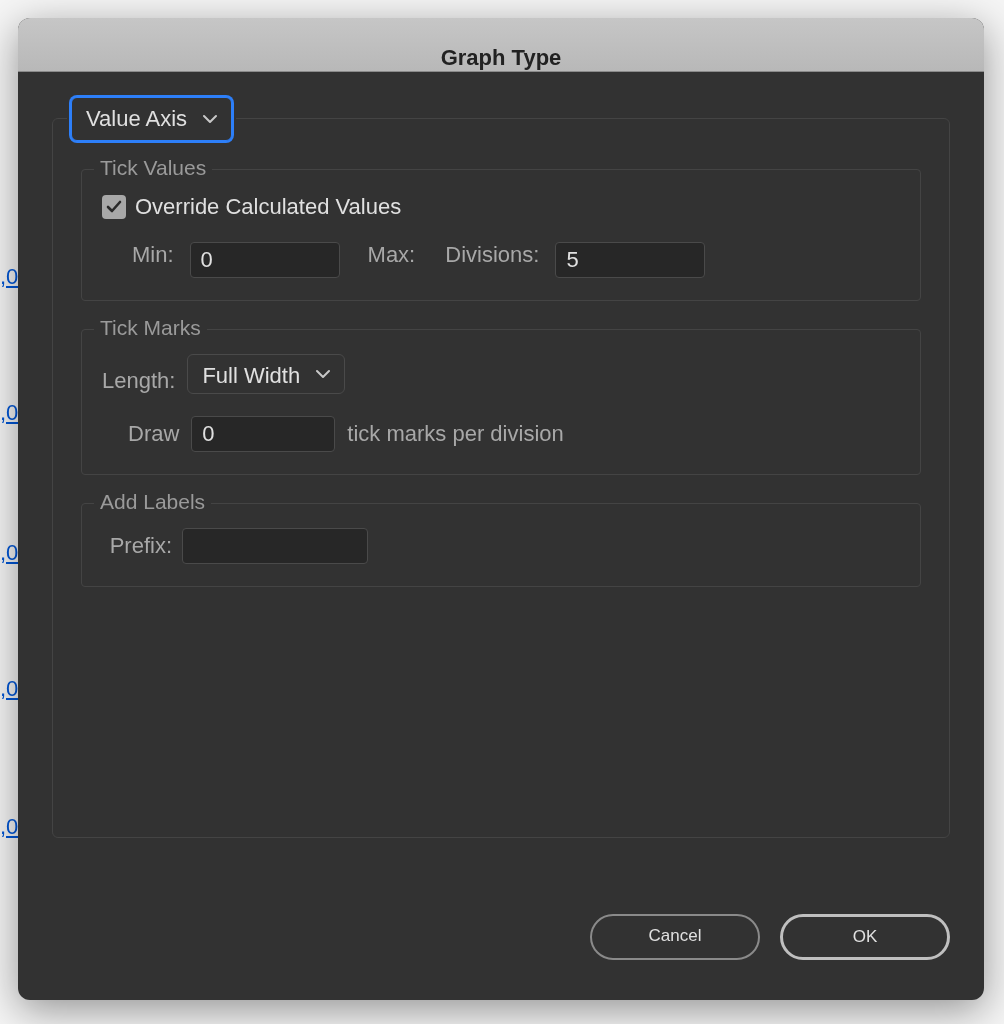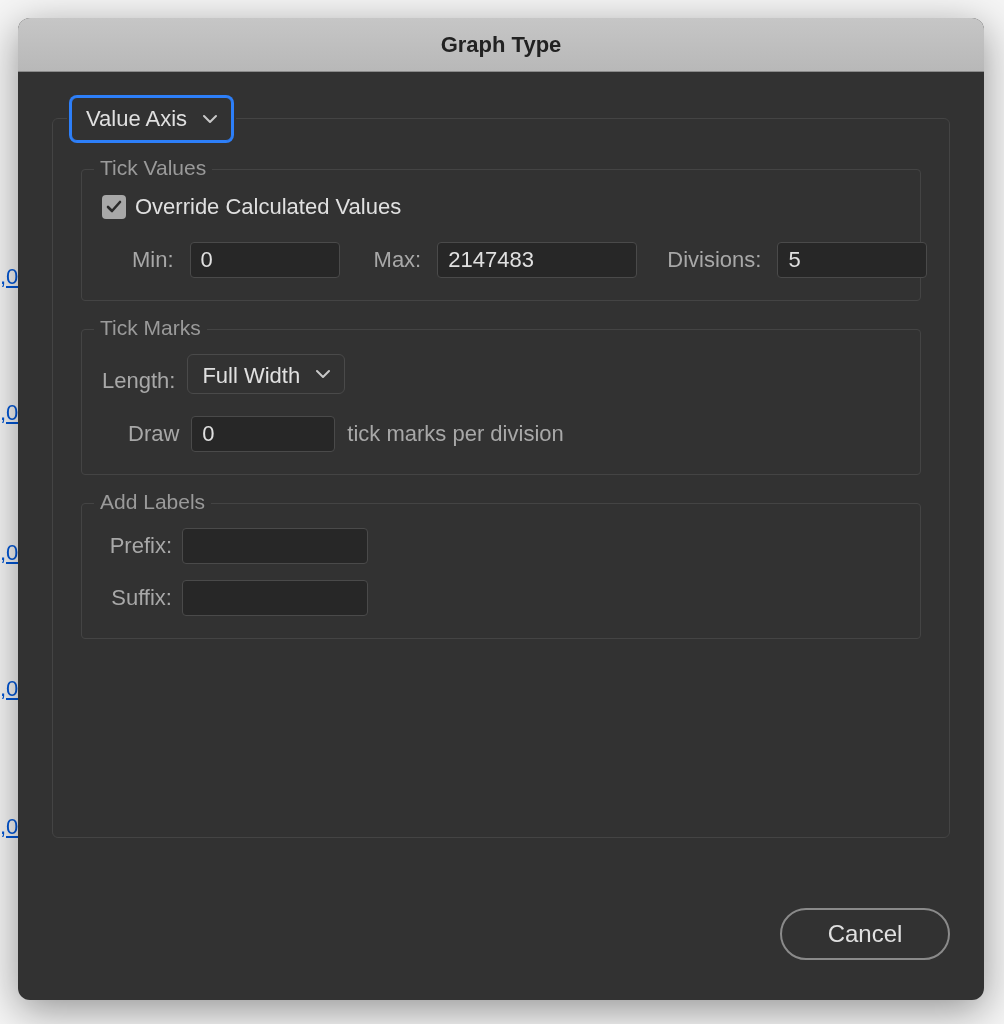--- a/index.html
+++ b/index.html
@@ -30,21 +30,21 @@
     box-shadow: 0 10px 40px rgba(0,0,0,0.4);
     overflow: hidden;
     display: flex;
     flex-direction: column;
   }
   .titlebar {
     height: 54px;
     background: linear-gradient(to bottom, #c6c6c6, #b8b8b8);
     border-bottom: 1px solid #8a8a8a;
     display: flex;
-    align-items: center;
+    align-items: flex-end;
     justify-content: center;
     font-weight: 600;
     font-size: 22px;
     color: #222;
   }
   .content {
     flex: 1;
     padding: 46px 34px 30px 34px;
     color: #c8c8c8;
     font-size: 22px;
@@ -138,21 +138,21 @@
     background: #272727;
     border: 1px solid #4a4a4a;
     border-radius: 4px;
     color: #e0e0e0;
     font-size: 22px;
     padding: 4px 10px;
     height: 36px;
   }
   .values-row {
     display: flex;
-    align-items: center;
+    align-items: flex-start;
     gap: 16px;
     margin-top: 22px;
     padding-left: 30px;
   }
   .w-min { width: 150px; }
   .w-max { width: 200px; }
   .w-div { width: 150px; }
   .w-draw { width: 144px; }
   .w-prefix, .w-suffix { width: 186px; }
   .length-select {
@@ -163,32 +163,32 @@
     font-size: 22px;
     padding: 10px 44px 6px 14px;
     position: relative;
     display: inline-flex;
     align-items: center;
     cursor: pointer;
     height: 40px;
   }
   .tick-marks-row1 { display: flex; align-items: flex-end; gap: 12px; margin-bottom: 22px; }
   .tick-marks-row2 { display: flex; align-items: center; gap: 12px; padding-left: 26px; }
-  .labels-row { display: flex; align-items: center; gap: 10px; margin-bottom: 16px; }
+  .labels-row { display: flex; align-items: center; gap: 10px; margin-bottom: 0; }
   .footer {
     display: flex;
     justify-content: flex-end;
     gap: 20px;
     padding: 0 34px 40px 0;
   }
   .btn {
     border: 2px solid #8a8a8a;
     background: transparent;
     color: #e0e0e0;
-    font-size: 24px;
+    font-size: 17px;
     border-radius: 999px;
     padding: 10px 0;
     width: 170px;
     text-align: center;
     cursor: pointer;
   }
   .btn-primary { border-width: 3px; border-color: #bfbfbf; font-weight: 500; }
 </style>
 </head>
 <body>
@@ -227,22 +227,21 @@
             <svg width="16" height="14" viewBox="0 0 16 14">
                 <path d="M2 7 L6 11 L14 2" stroke="#2a2a2a" stroke-width="2.6" fill="none" stroke-linecap="round" stroke-linejoin="round"></path>
               </svg>
           </span>
           <span class="cb-label">Override Calculated Values</span>
         </div>
 
         <div class="values-row">
           <span class="field-label">Min:</span>
           <input class="text-input w-min" value="0" style="">
-          <span class="field-label" style="margin-left:18px">Max:</span>
-          <input class="text-input w-max" value="2147483" style="">
+          <span class="field-label" style="margin-left:12px">Max:</span>
           <span class="field-label" style="margin-left:14px">Divisions:</span>
           <input class="text-input w-div" value="5" style="">
         </div>
       </div>
 
       <div class="inner-fieldset">
         <span class="legend">Tick Marks</span>
 
         <div class="tick-marks-row1">
           <span class="field-label">Length:</span>
@@ -263,25 +262,22 @@
         </div>
       </div>
 
       <div class="inner-fieldset">
         <span class="legend">Add Labels</span>
 
         <div class="labels-row">
           <span class="field-label" style="width:70px">Prefix:</span>
           <input class="text-input w-prefix" value="" style="">
         </div>
-        <div class="labels-row" style="margin-bottom:0">
-          <span class="field-label" style="width:70px">Suffix:</span>
-          <input class="text-input w-suffix" value="" style="">
-        </div>
       </div>
 
     </div>
   </div>
 
   <div class="footer">
     <div class="btn">Cancel</div>
+    <div class="btn btn-primary">OK</div>
   </div>
 </div>
 
 </body></html>

